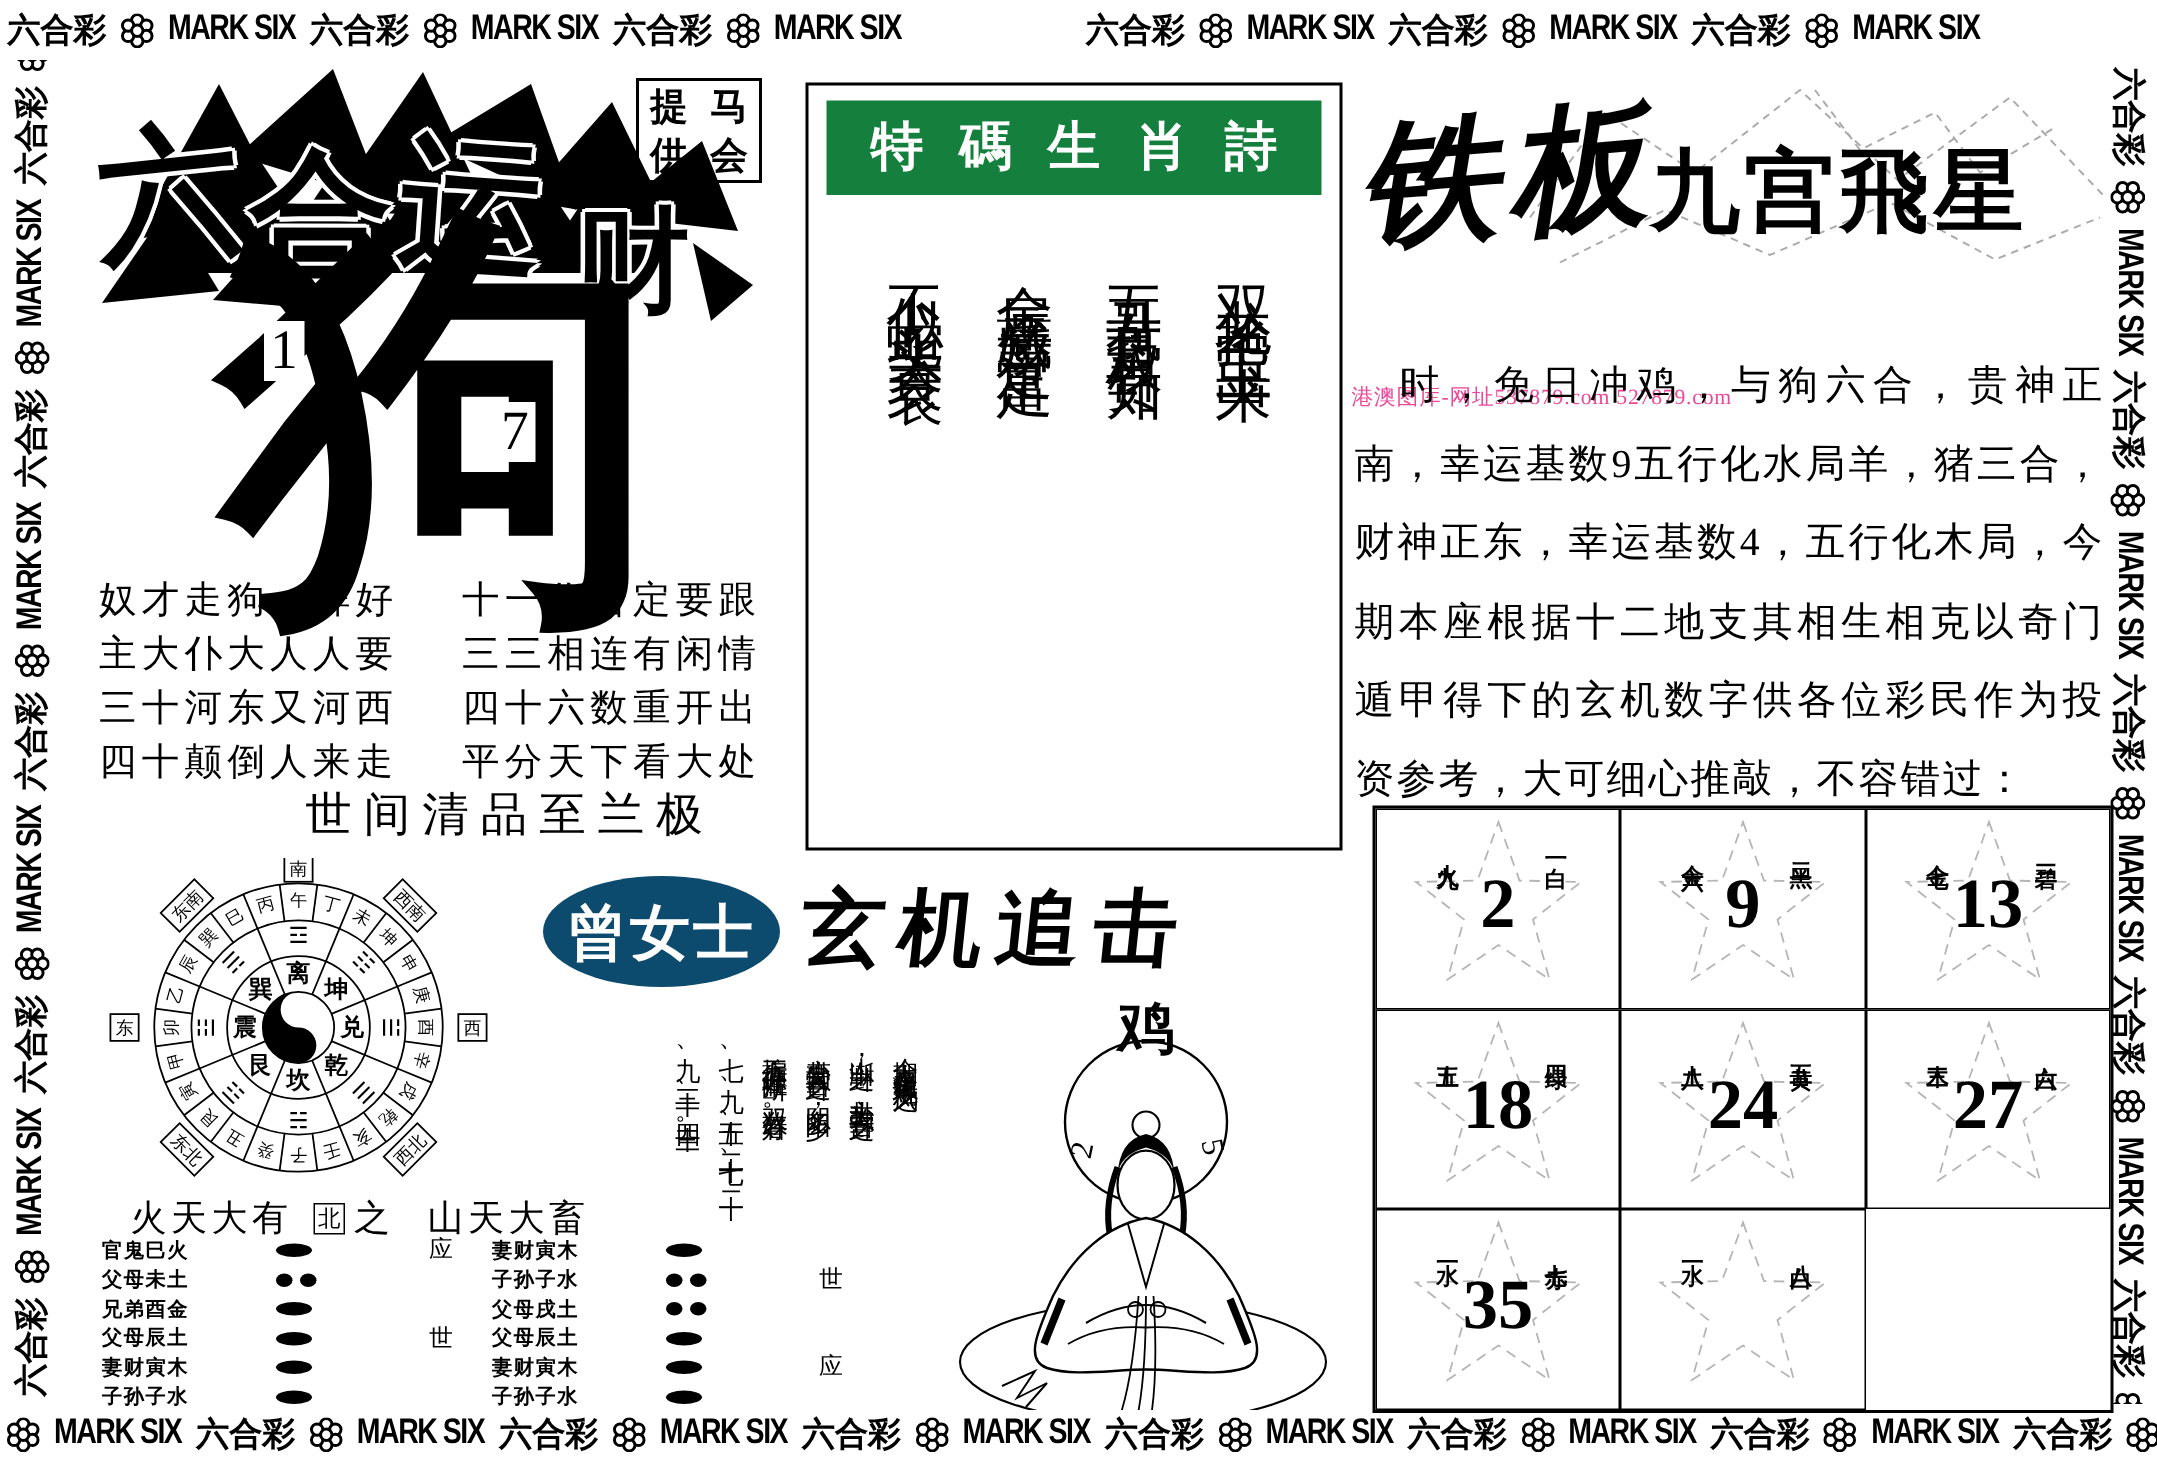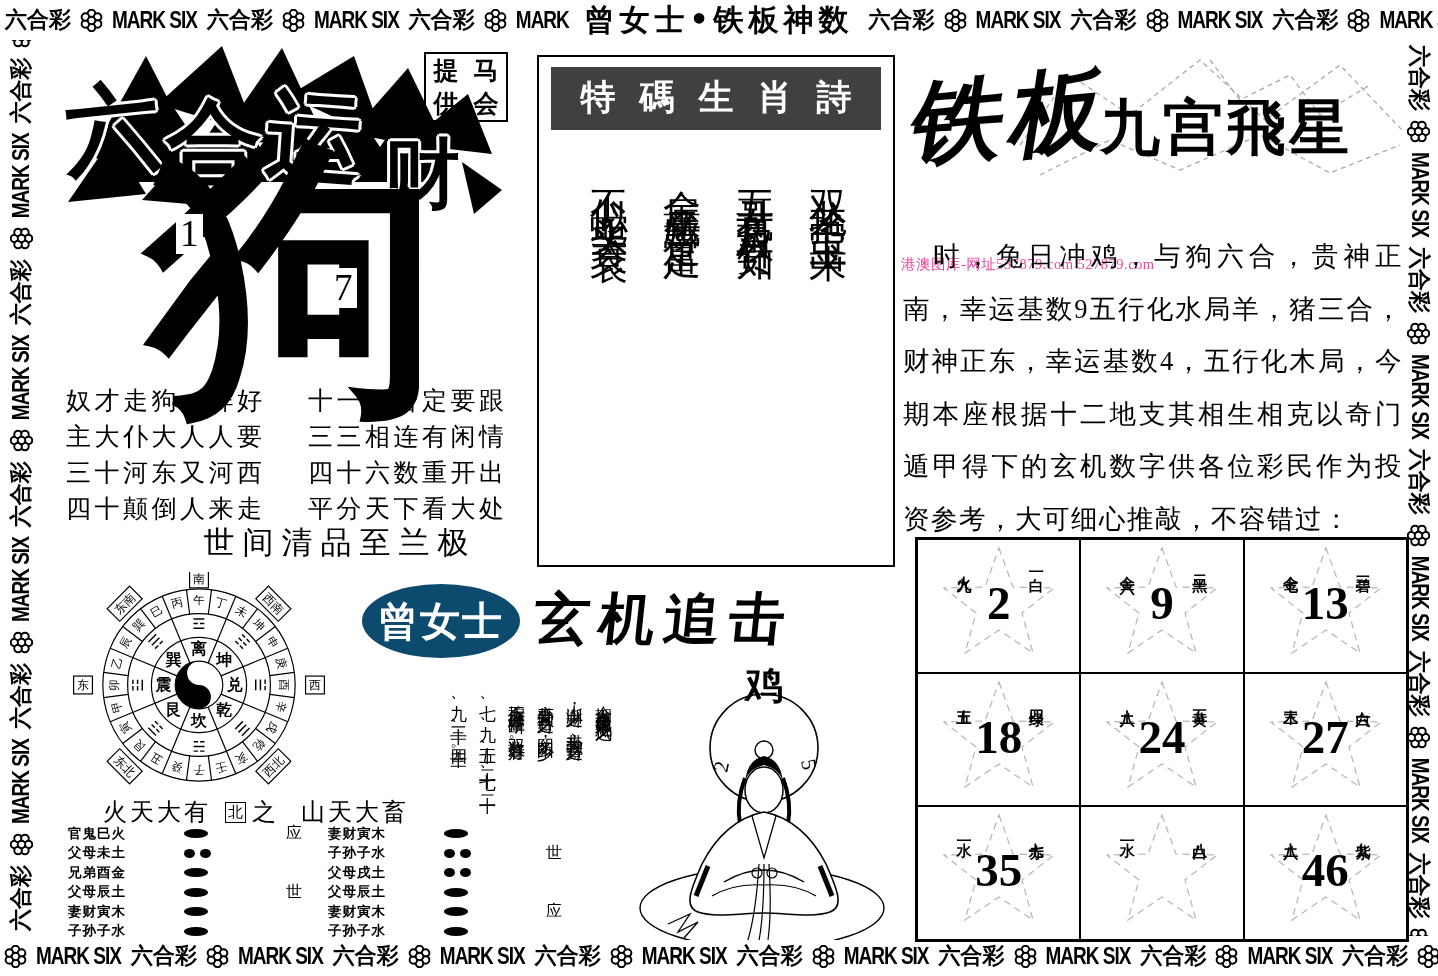--- a/index.html
+++ b/index.html
@@ -34,36 +34,36 @@
   .zodiac{position:absolute;left:118px;top:128px;width:350px;height:310px;text-align:center;
           font-family:"DejaVu Serif",serif;font-weight:bold;font-size:292px;line-height:300px;}
   .znum{position:absolute;font-family:"Liberation Serif",serif;font-size:37px;background:#fff;
         padding:0 4px;line-height:40px;}
   .poem{position:absolute;left:66px;top:383px;width:470px;display:grid;grid-template-columns:1fr 1fr;column-gap:14px;}
   .poem-line{font-size:25px;letter-spacing:3.5px;line-height:36px;white-space:nowrap;}
   .tagline{position:absolute;left:130px;top:522px;width:420px;text-align:center;
            font-size:31px;letter-spacing:8px;}
   
   .compass{position:absolute;left:58px;top:572px;width:282px;height:226px;}
-  .hexline{position:absolute;left:66px;top:796px;width:380px;display:flex;align-items:center;
+  .hexline{position:absolute;left:50px;top:796px;width:380px;display:flex;align-items:center;
            justify-content:center;font-size:24px;letter-spacing:3px;}
   .hexline .dirbox{border:1.5px solid #000;font-size:15px;letter-spacing:0;padding:0 2px;margin:0 6px 0 14px;}
   .hexline .mid{margin-right:22px;}
   .hextable{position:absolute;left:68px;top:824px;width:388px;display:grid;
             grid-template-columns:1fr 1fr;column-gap:26px;}
   .hexrow{display:flex;align-items:center;height:19.5px;gap:40px;}
   .hexrow .hl{font-family:"DejaVu Sans",sans-serif;font-weight:bold;font-size:13.5px;width:76px;letter-spacing:1px;}
   .yao{width:52px;display:flex;align-items:center;gap:5px;}
   .yao .bar{height:9px;background:#000;border-radius:50%;}
   .yao .b1{width:24px;} .yao .b2{width:11px;}
   .hexrow .hm{font-size:16px;margin-left:10px;}
   
   .midbox{position:absolute;left:537px;top:55px;width:354px;height:508px;border:2.5px solid #000;}
   .midnote{font-size:15px;padding:5px 6px 4px;border-bottom:2px solid #000;letter-spacing:0.5px;}
-  .banner{margin:10px 12px 0;background:#404040;color:#fff;text-align:center;
+  .banner{margin:10px 12px 0;background:#15803d;color:#fff;text-align:center;
           font-family:"DejaVu Sans",sans-serif;font-weight:bold;font-size:35px;
           letter-spacing:24px;text-indent:24px;padding:7px 0 9px;}
   .verse{position:relative;height:390px;}
   .vcol{position:absolute;top:30px;writing-mode:vertical-rl;font-size:38px;letter-spacing:9px;}
   .pursuit-oval{position:absolute;left:362px;top:584px;width:158px;height:74px;background:#0c4a6e;
                 border-radius:50%;display:flex;align-items:center;justify-content:center;}
   .pursuit-oval span{color:#fff;font-family:"DejaVu Sans",sans-serif;font-weight:bold;font-size:40px;letter-spacing:2px;}
   .pursuit-rest{position:absolute;left:534px;top:582px;font-family:"DejaVu Sans",sans-serif;
                 font-weight:bold;font-size:56px;letter-spacing:9px;transform:skewX(-6deg);}
   .analysis{position:absolute;left:436px;top:692px;width:182px;height:262px;writing-mode:vertical-rl;}
@@ -127,21 +127,20 @@
             <circle cx="21.4" cy="9.8" r="4.6"></circle>
             <circle cx="21.4" cy="18.2" r="4.6"></circle>
             <circle cx="14" cy="22.5" r="4.6"></circle>
             <circle cx="6.6" cy="18.2" r="4.6"></circle>
             <circle cx="6.6" cy="9.8" r="4.6"></circle>
             <circle cx="14" cy="14" r="4.6"></circle>
           </g>
         </svg>
         <span class="en">MARK SIX</span>
       </div>
-    <div class="main-title">曾女士•铁板神数</div>
     <div class="top-side strip" id="strip-top-right">
         <span class="cn">六合彩</span>
         <svg class="flower" viewBox="0 0 28 28">
           <g fill="#fff" stroke="#000" stroke-width="2.4">
             <circle cx="14" cy="5.5" r="4.6"></circle>
             <circle cx="21.4" cy="9.8" r="4.6"></circle>
             <circle cx="21.4" cy="18.2" r="4.6"></circle>
             <circle cx="14" cy="22.5" r="4.6"></circle>
             <circle cx="6.6" cy="18.2" r="4.6"></circle>
             <circle cx="6.6" cy="9.8" r="4.6"></circle>
@@ -797,23 +796,15 @@
        <span class="gn">35</span>
        <span class="gr">七赤</span>
       </div>
       <div class="cell">
         <svg width="163" height="133" viewBox="0 0 163 133">
      <polygon points="81,8 95,47 136,48 104,73 115,113 81,90 47,113 58,73 26,48 67,47" fill="none" stroke="#b5b5b5" stroke-width="1.2" stroke-dasharray="7 5"></polygon>
         </svg>
        <span class="gl">水一</span>
        <span class="gr">八白</span>
       </div>
-      <div class="cell">
-        <svg width="163" height="133" viewBox="0 0 163 133">
-     <polygon points="81,8 95,47 136,48 104,73 115,113 81,90 47,113 58,73 26,48 67,47" fill="none" stroke="#b5b5b5" stroke-width="1.2" stroke-dasharray="7 5"></polygon>
-        </svg>
-       <span class="gl">土八</span>
-       <span class="gn">46</span>
-       <span class="gr">九紫</span>
-      </div>
     </div>
 
 </div>
 
 </body></html>

